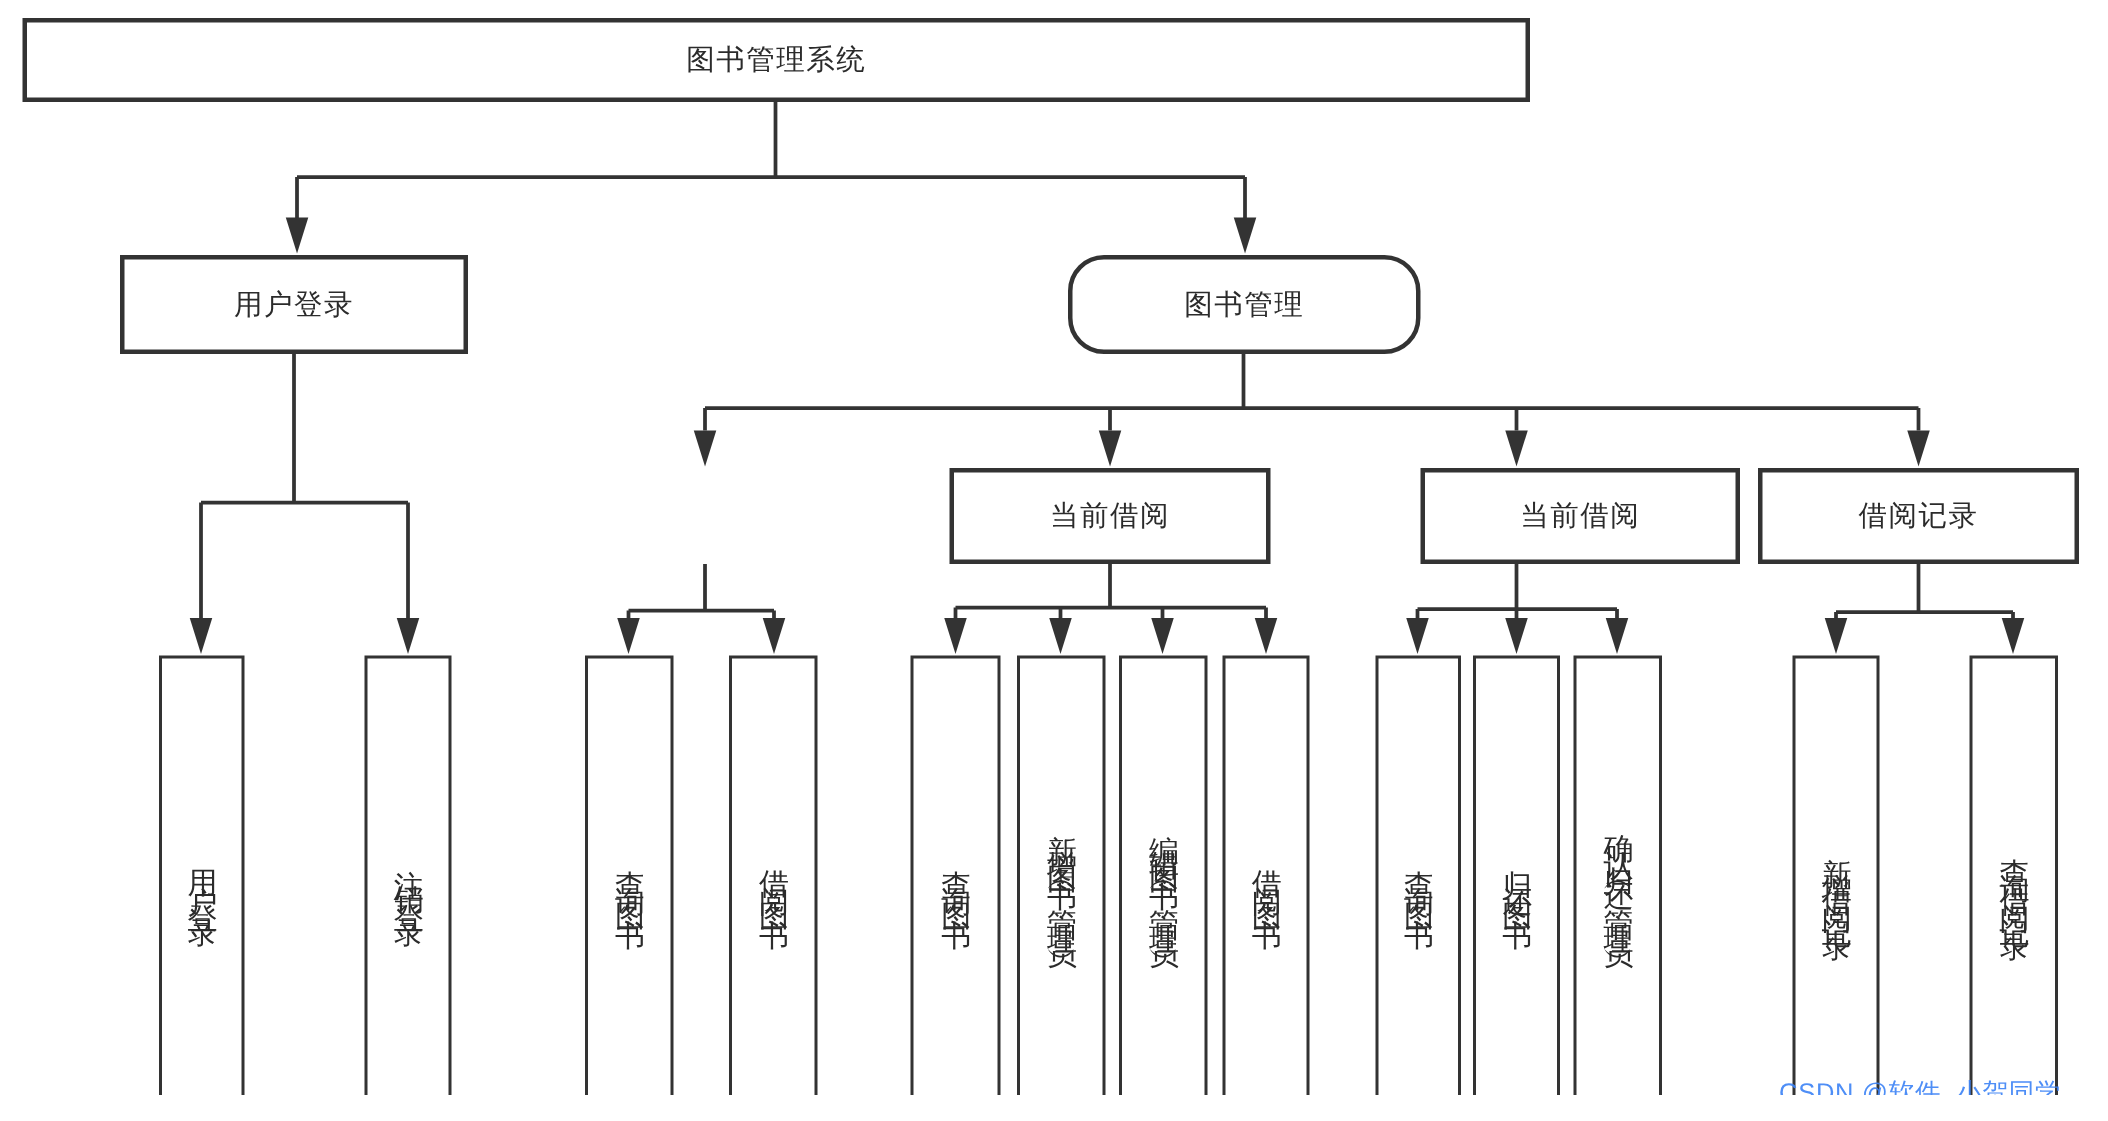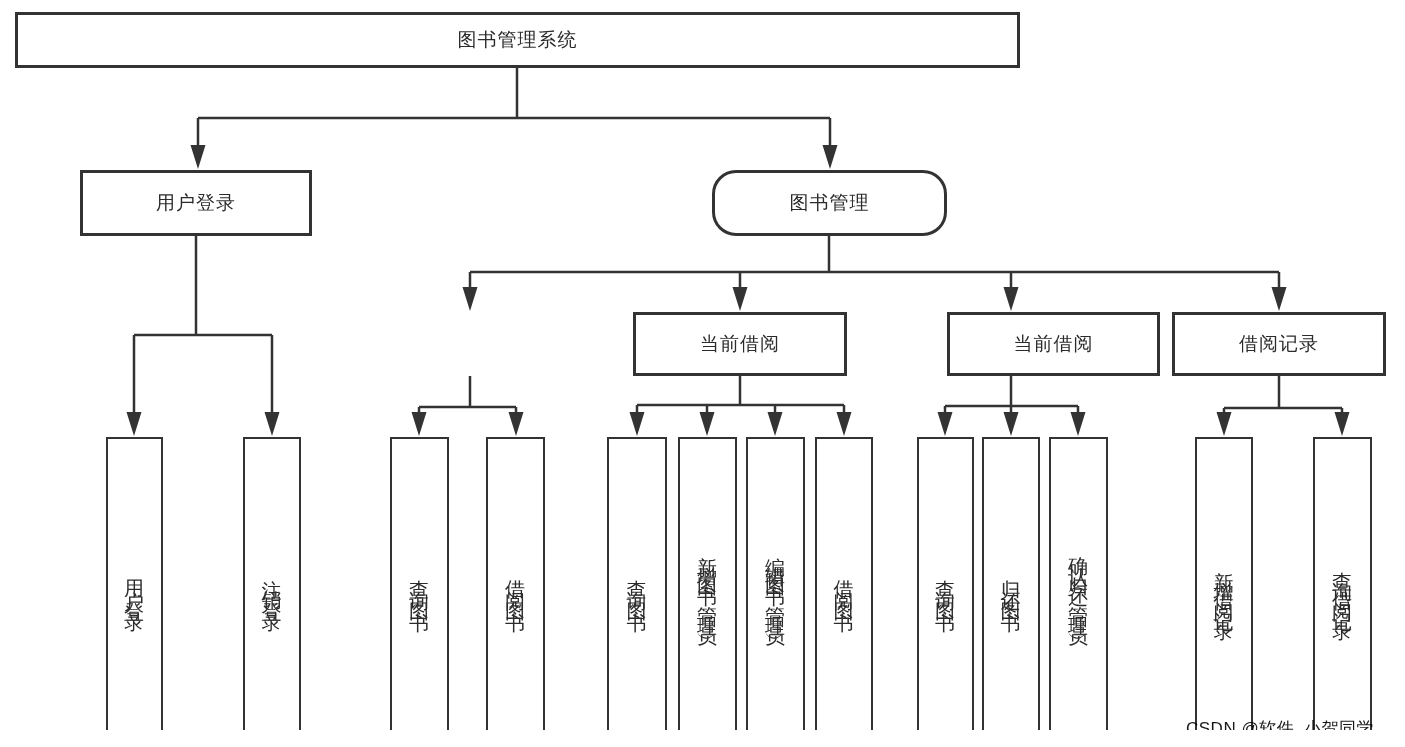--- a/index.html
+++ b/index.html
@@ -54,21 +54,21 @@
     top: 0;
     z-index: 1;
     pointer-events: none;
   }
   .watermark {
     position: absolute;
     left: 1186px;
     top: 717px;
     font-size: 17px;
     letter-spacing: 0.5px;
-    color: #000000;
+    color: #3b82f6;
     opacity: 0.9;
     z-index: 5;
     white-space: nowrap;
   }
 </style>
 </head>
 <body>
 
 <div class="canvas">
 

